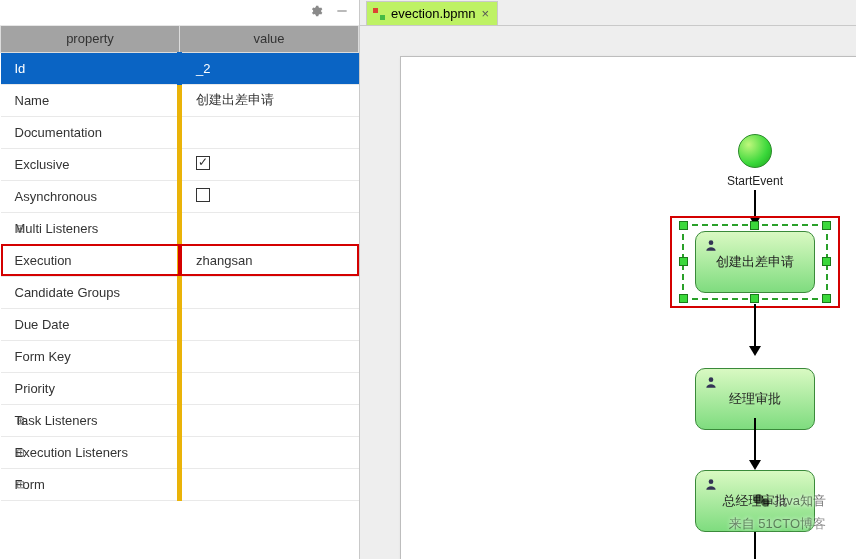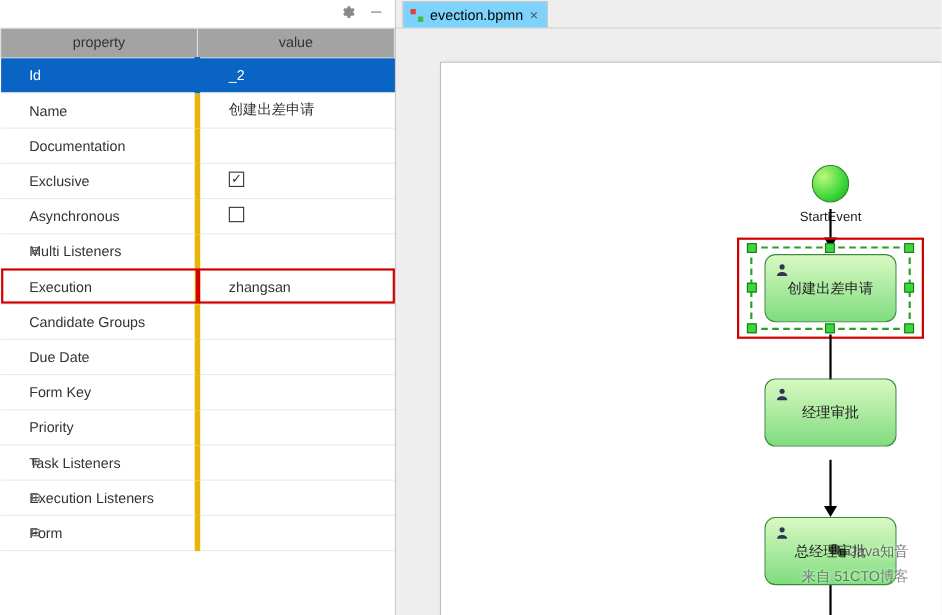--- a/index.html
+++ b/index.html
@@ -4,33 +4,33 @@
 <style>
   * { box-sizing: border-box; margin: 0; padding: 0; font-family: "Segoe UI", Tahoma, sans-serif; font-size: 13px; }
   body { width: 856px; height: 559px; background: #fff; overflow: hidden; position: relative; }
   .root { display: flex; height: 100%; }
   
   .left { width: 360px; border-right: 1px solid #c9c9c9; display: flex; flex-direction: column; }
   .left-toolbar { height: 26px; display: flex; justify-content: flex-end; align-items: center; gap: 12px; padding-right: 10px; color: #777; border-bottom: 1px solid #e6e6e6; }
   .left-toolbar svg { width: 14px; height: 14px; fill: #8a8a8a; }
   .prop-table { width: 100%; border-collapse: collapse; table-layout: fixed; }
   .prop-table th { background: #a3a3a3; border: 1px solid #dcdcdc; border-top: none; height: 26px; font-weight: normal; color: #333; }
-  .prop-table td { height: 32px; border-bottom: 1px solid #e9e9e9; vertical-align: middle; padding-left: 26px; color: #333; }
+  .prop-table td { height: 32px; border-bottom: 1px solid #e9e9e9; vertical-align: middle; padding-left: 14px; color: #333; }
   .prop-table td.valcell { border-left: 5px solid #eab308; }
   .prop-table tr.selected td { background: #0a64c4; color: #fff; }
   .prop-table tr.selected td.valcell { border-left-color: #0a64c4; }
   .expander { position: absolute; left: 2px; color: #555; font-size: 10px; }
   .rowwrap { position: relative; display: flex; align-items: center; height: 100%; }
   .checkbox { width: 14px; height: 14px; border: 1px solid #333; display: inline-block; position: relative; }
   .checkbox.checked::after { content: "✓"; position: absolute; top: -2px; left: 1px; font-size: 12px; }
   .assignee-row td { outline: 2px solid #d40000; outline-offset: -2px; }
   
   .right { flex: 1; background: #eeeeee; display: flex; flex-direction: column; }
   .tabbar { height: 26px; background: #eeeeee; display: flex; align-items: flex-end; padding-left: 6px; border-bottom: 1px solid #c9c9c9; }
-  .tab { background: #7dd3fc; border: 1px solid #c9c9c9; border-bottom: none; padding: 4px 8px 4px 6px; display: flex; align-items: center; gap: 6px; font-size: 12px; }
+  .tab { background: #bef264; border: 1px solid #c9c9c9; border-bottom: none; padding: 4px 8px 4px 6px; display: flex; align-items: center; gap: 6px; font-size: 12px; }
   .tab .dirty { color: #555; }
   .tab-icon { width: 12px; height: 12px; }
   .canvas { flex: 1; background: #eeeeee; position: relative; overflow: hidden; }
   .paper { position: absolute; left: 40px; top: 30px; right: -200px; bottom: -200px; background: #fff; border: 1px solid #bdbdbd; box-shadow: 2px 2px 4px rgba(0,0,0,.15); }
   .node { position: absolute; text-align: center; }
   .start-circle { width: 34px; height: 34px; border-radius: 50%; border: 1px solid #2a8a2a; background: radial-gradient(circle at 30% 30%, #bff77c, #3bd83b 60%, #1aa01a); margin: 0 auto; }
   .start-label { font-size: 12px; margin-top: 6px; color: #222; }
   .task { width: 120px; height: 62px; border: 1px solid #3a8a3a; border-radius: 10px; background: linear-gradient(#d9f9c2, #7fdc7f); display: flex; flex-direction: column; align-items: center; justify-content: center; position: relative; font-size: 13px; color: #222; }
   .task .usericon { position: absolute; top: 6px; left: 8px; width: 14px; height: 14px; }
   .sel-box { position: absolute; border: 2px dashed #2aa02a; }
@@ -157,21 +157,21 @@
           <rect x="0" y="0" width="5" height="5" fill="#d43"></rect>
           <rect x="7" y="7" width="5" height="5" fill="#4b4"></rect>
         </svg>
         <span>evection.bpmn</span>
         <span class="dirty">×</span>
       </div>
     </div>
     <div class="canvas">
       <div class="paper"></div>
 
-      <div class="node" style="left:345px; top:124px; width:100px;">
+      <div class="node" style="left:345px; top:108px; width:100px;">
         <div class="start-circle"></div>
         <div class="start-label">StartEvent</div>
       </div>
 
       <div class="arrow" style="left:395px; top:164px; height:26px;"></div>
       <div class="arrowhead" style="left:395px; top:190px;"></div>
 
       <div class="red-box" style="left:310px; top:190px; width:170px; height:92px;"></div>
       <div class="sel-box" style="left:322px; top:198px; width:146px; height:76px;">
         <div class="sel-handle" style="left:-5px; top:-5px;"></div>
@@ -187,21 +187,21 @@
         <svg class="usericon" viewBox="0 0 24 24">
             <circle cx="12" cy="8" r="4" fill="#335"></circle>
             <path d="M4 22c0-4 4-6 8-6s8 2 8 6" fill="#335"></path>
           </svg>
         <span>创建出差申请</span>
       </div>
 
       <div class="arrow" style="left:395px; top:278px; height:42px;"></div>
       <div class="arrowhead" style="left:395px; top:320px;"></div>
 
-      <div class="task" style="position:absolute; left:335px; top:318px;">
+      <div class="task" style="position:absolute; left:335px; top:342px;">
         <svg class="usericon" viewBox="0 0 24 24">
             <circle cx="12" cy="8" r="4" fill="#335"></circle>
             <path d="M4 22c0-4 4-6 8-6s8 2 8 6" fill="#335"></path>
           </svg>
         <span>经理审批</span>
       </div>
 
       <div class="arrow" style="left:395px; top:392px; height:42px;"></div>
       <div class="arrowhead" style="left:395px; top:434px;"></div>
 

